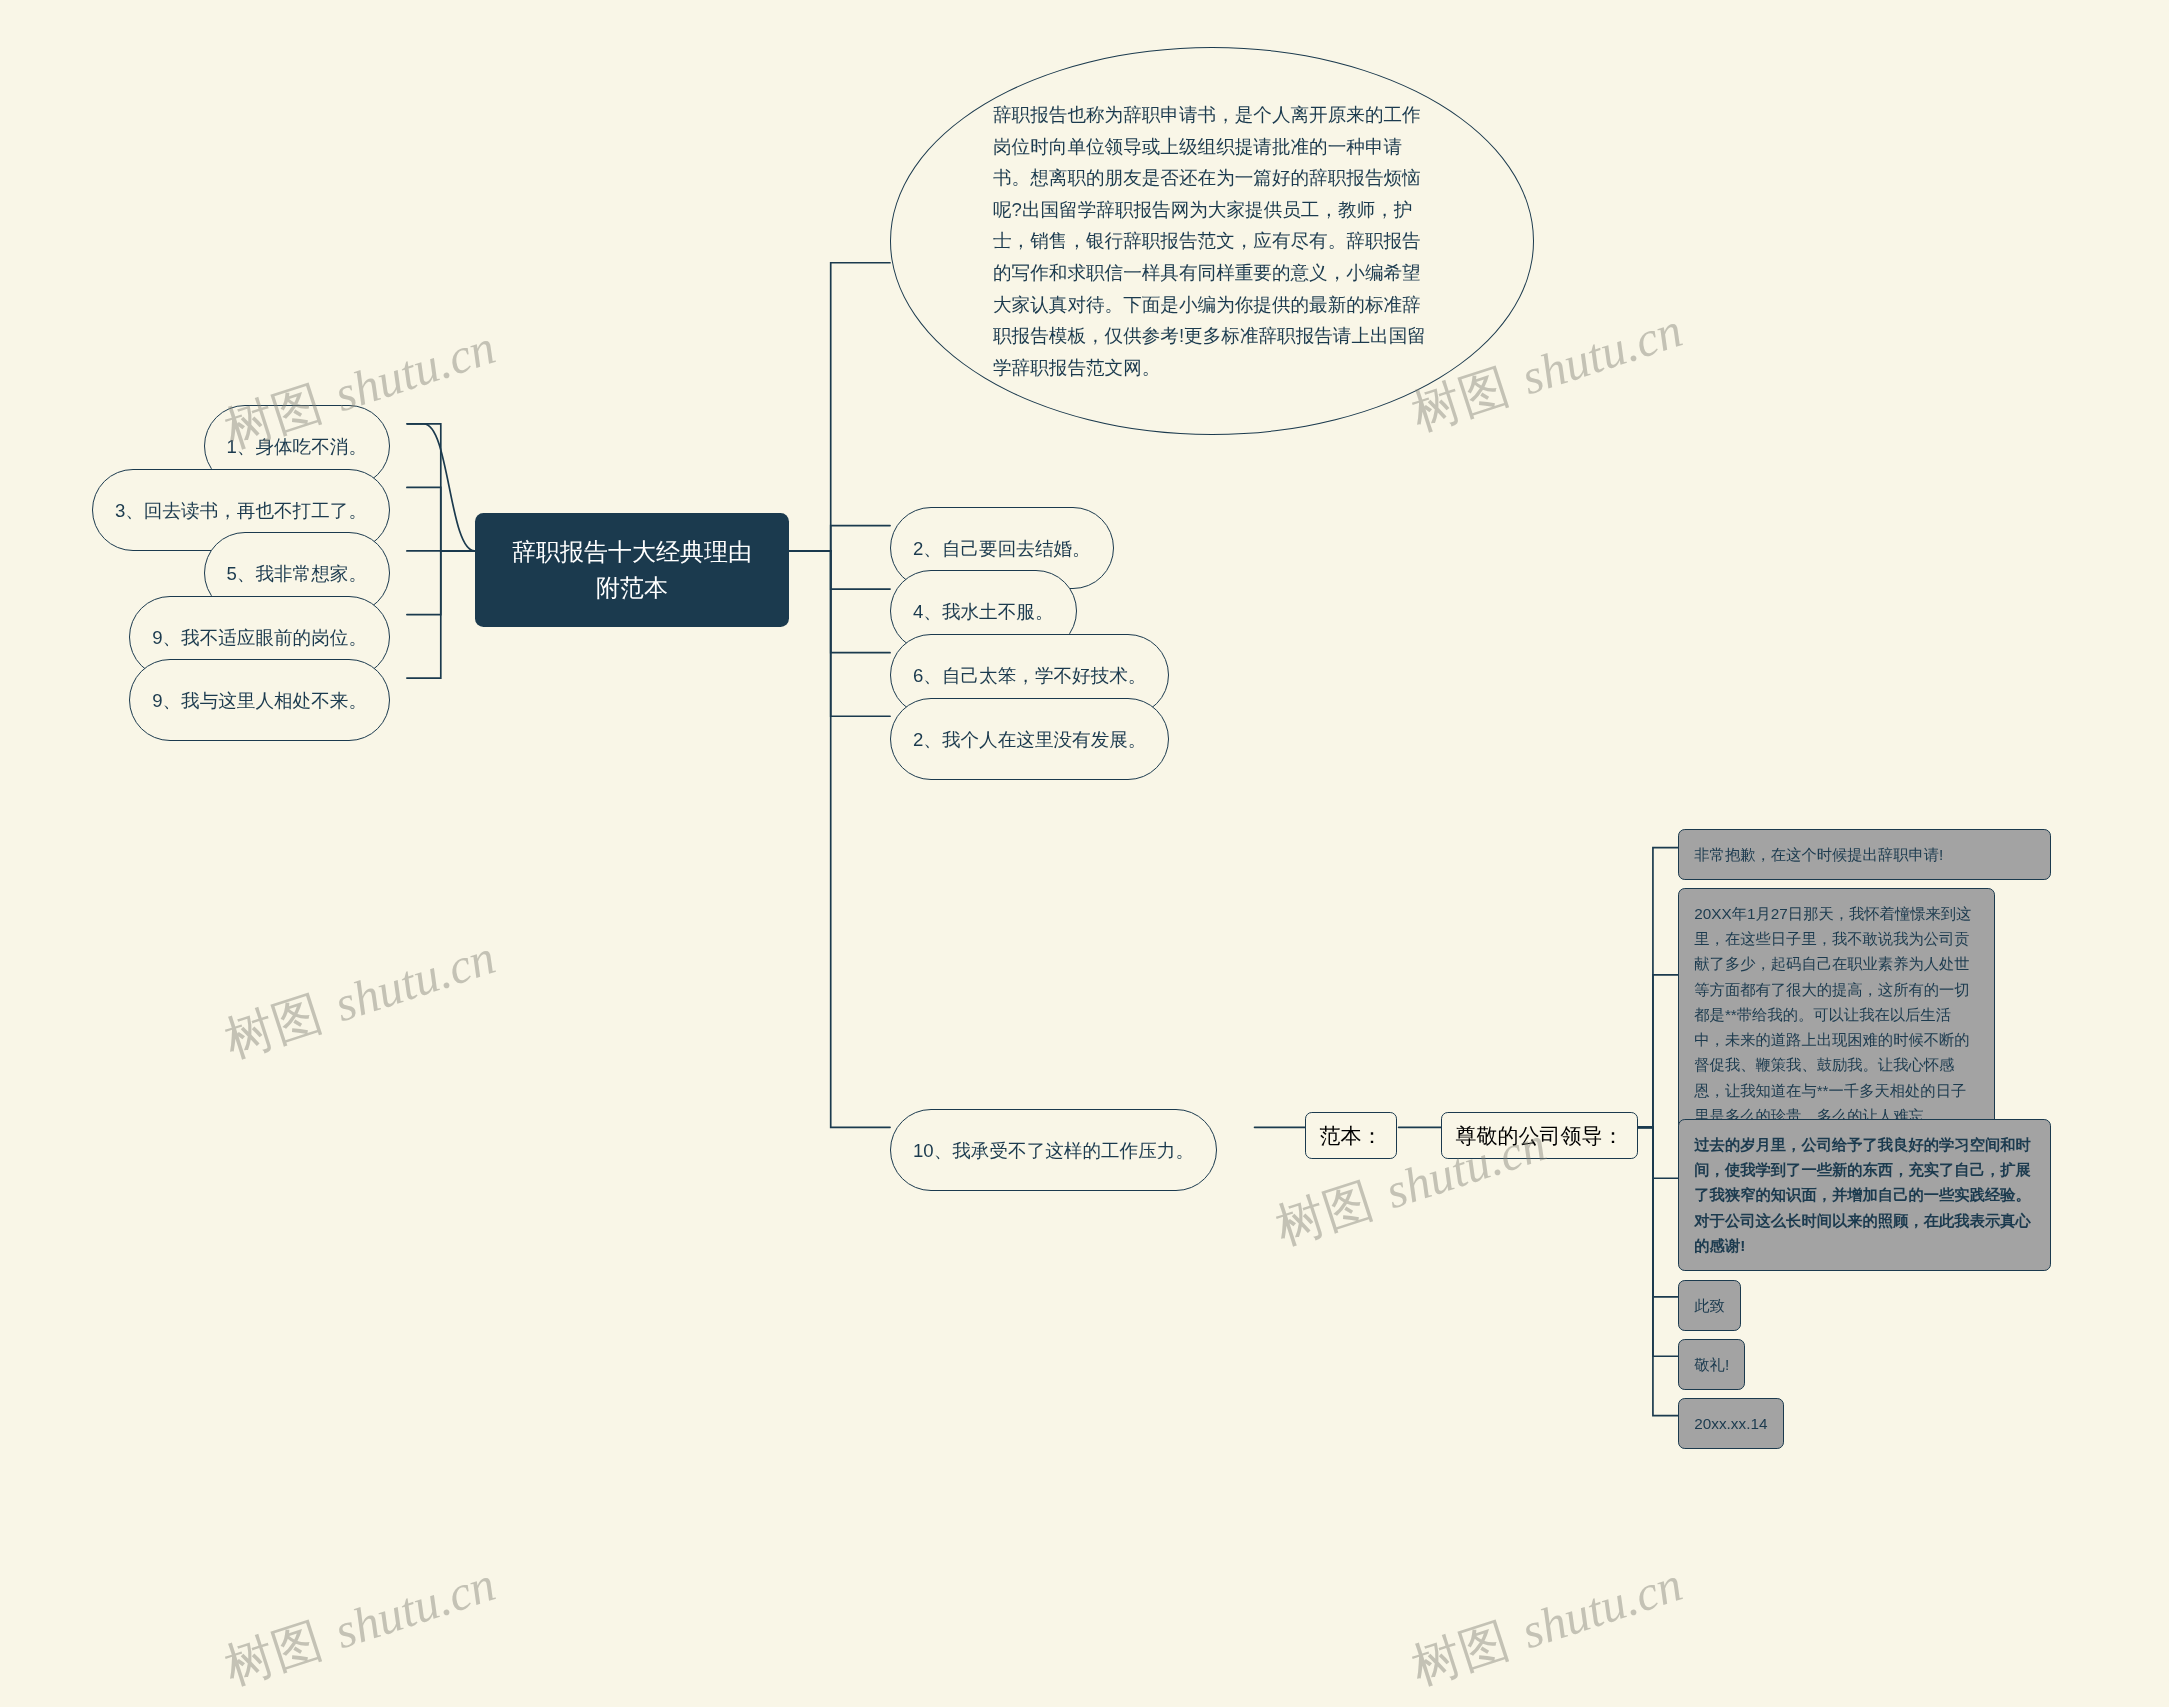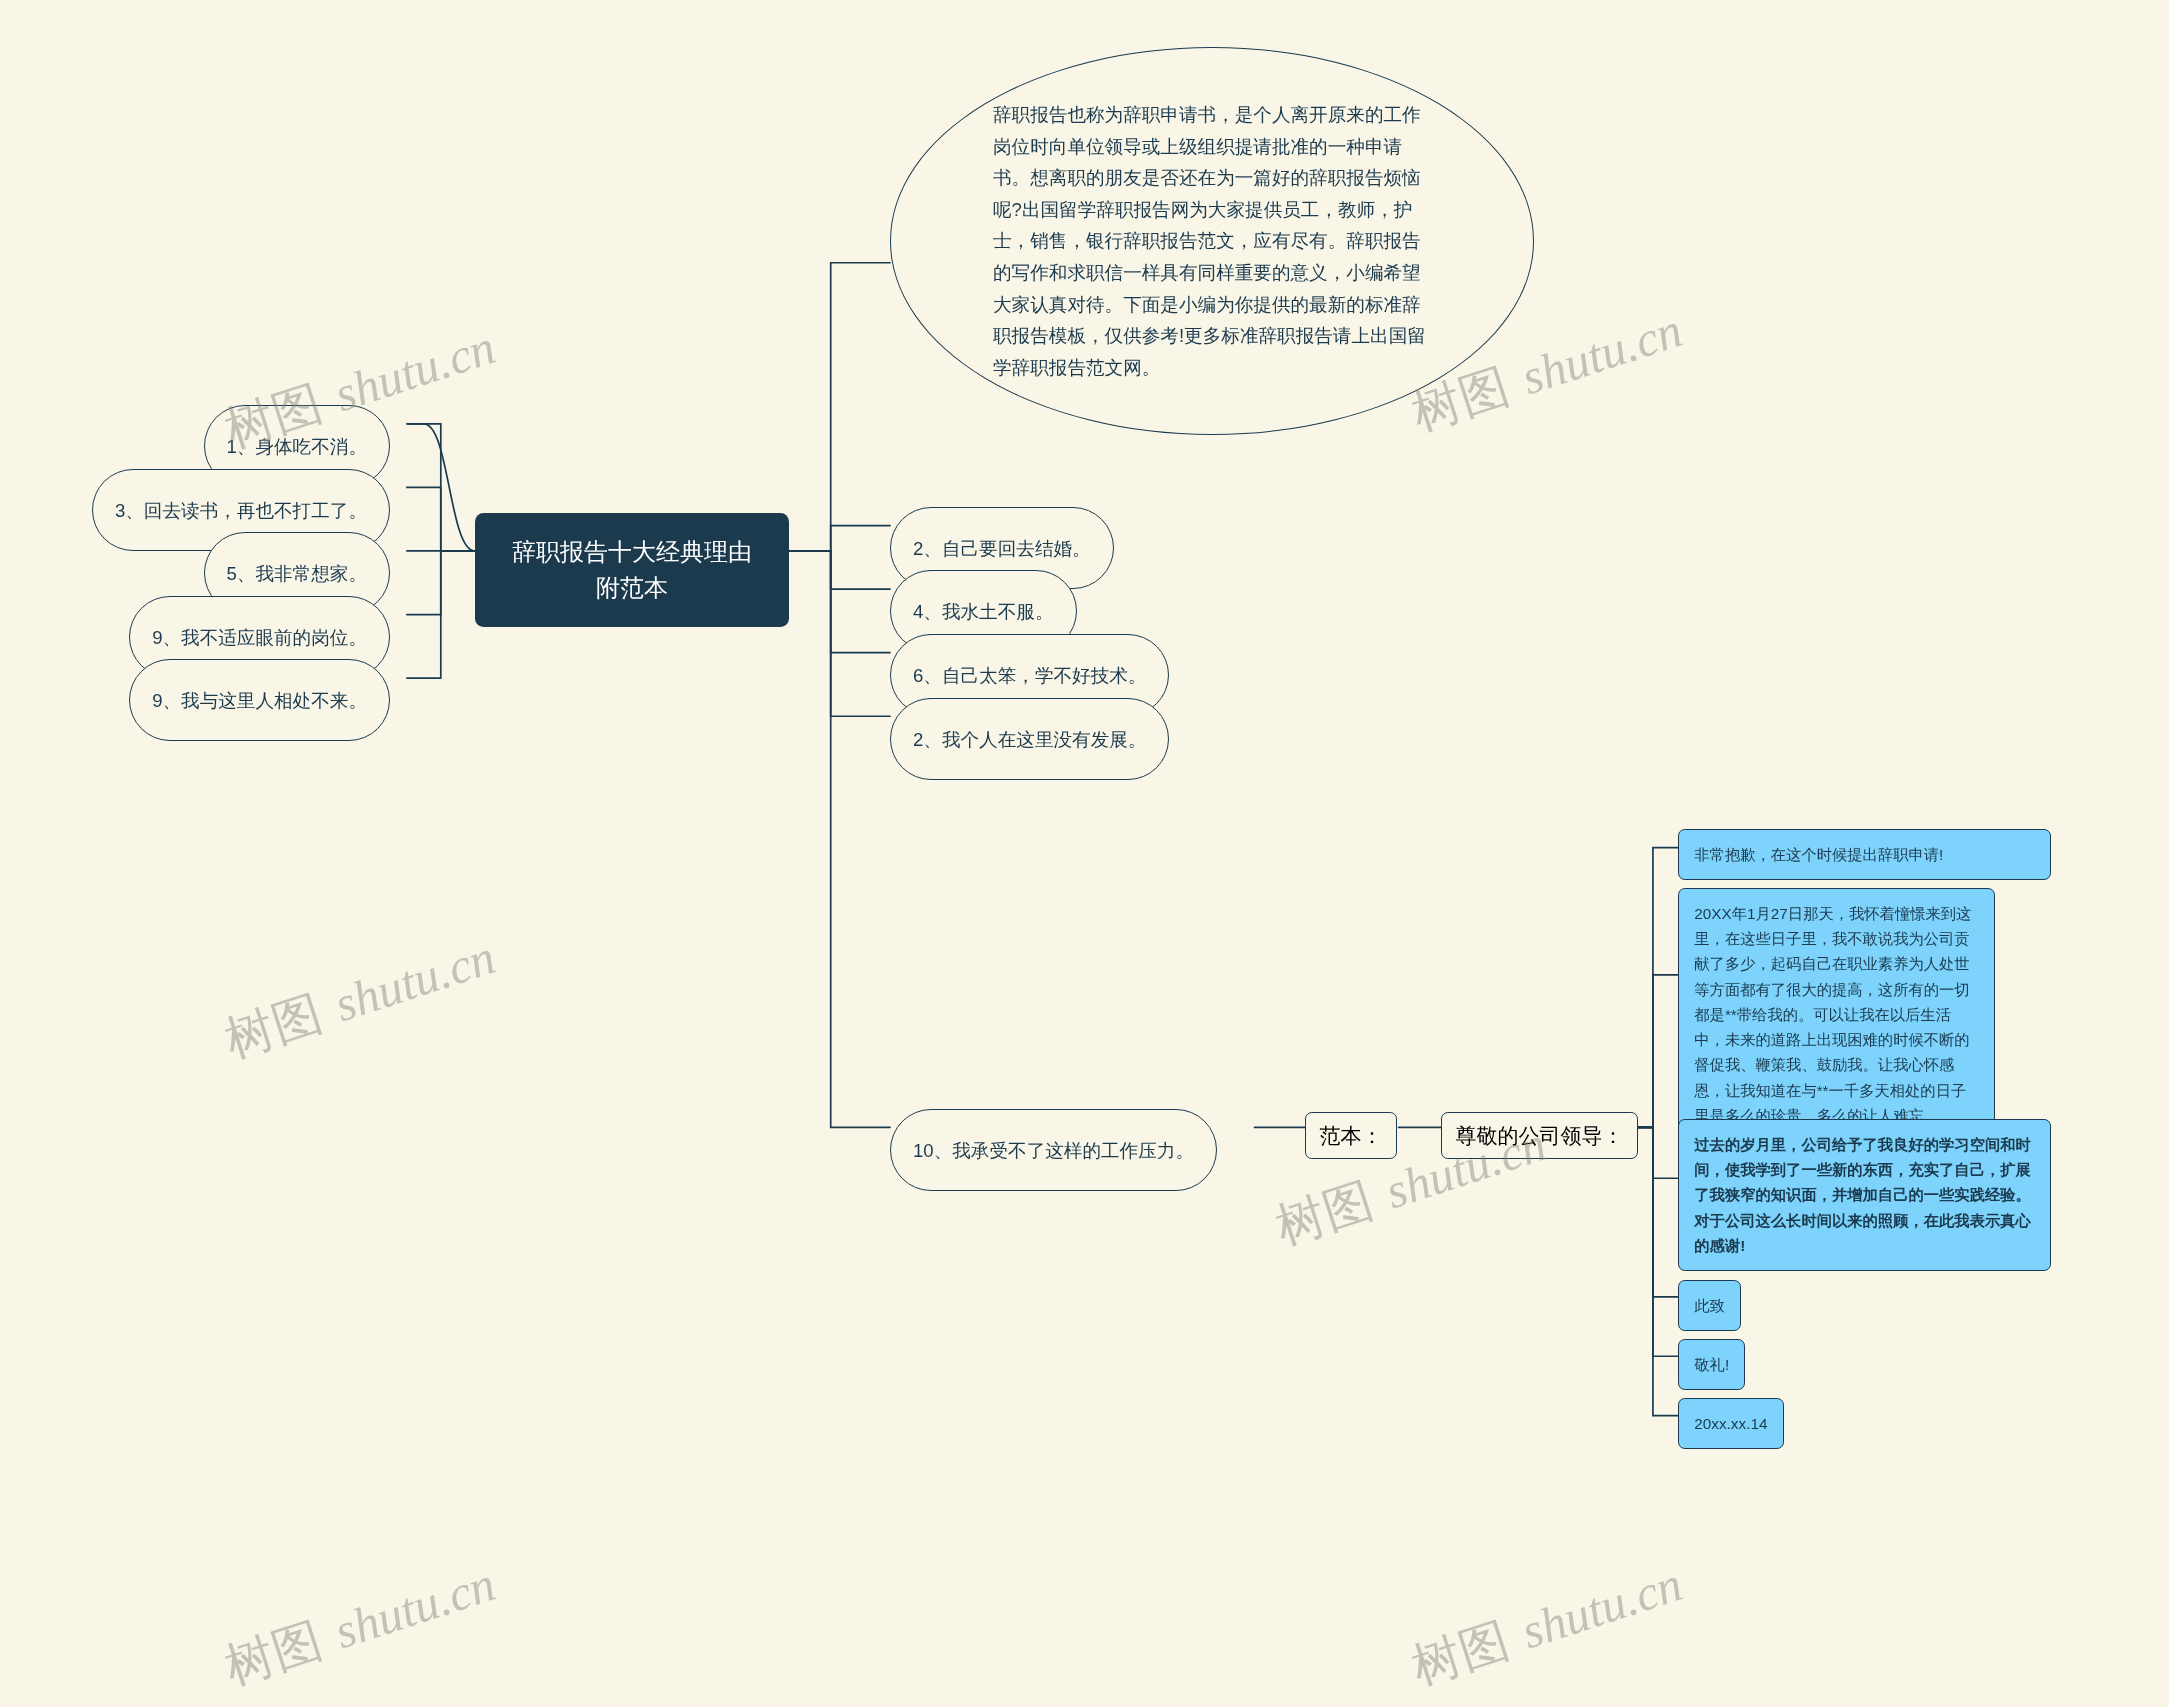--- a/index.html
+++ b/index.html
@@ -60,21 +60,21 @@
     padding: 6.8px 13.6px;
     background: #f9f6e7;
     font-size: 21px;
     color: #000000;
     white-space: nowrap;
   }
   .leaf-box {
     border: 0.8px solid #1b3a4e;
     border-radius: 6.8px;
     padding: 12px 15.3px;
-    background: #7dd3fc;
+    background: #a3a3a3;
     font-size: 15.3px;
     color: #1b3a4e;
     line-height: 1.65;
     width: 373px;
   }
   .watermark {
     position: absolute;
     font-size: 49px;
     color: rgba(130,130,120,0.45);
     transform: rotate(-18deg);

